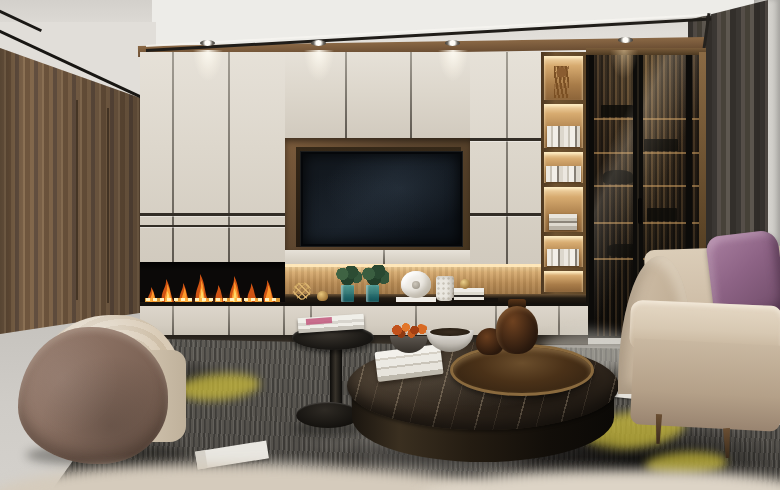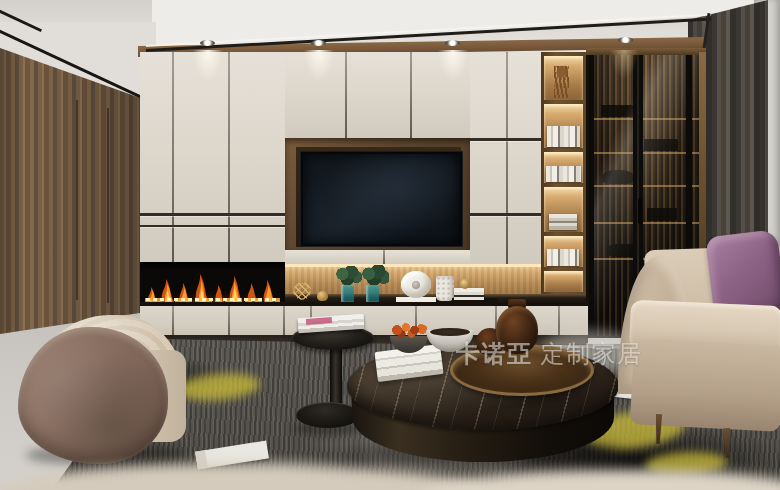--- a/index.html
+++ b/index.html
@@ -408,17 +408,14 @@
               background:linear-gradient(180deg,#6b4f33,#3a2a1a);"></div>
   <div class="abs" style="left:722px;top:428px;width:10px;height:30px;transform:rotate(-2deg);
               clip-path:polygon(15% 0,85% 0,68% 100%,32% 100%);
               background:linear-gradient(180deg,#6b4f33,#3a2a1a);"></div>
 
   <div class="abs" style="left:-14px;top:464px;width:500px;height:40px;background:#d5cbbc;filter:blur(6px);
               border-radius:45% 55% 0 0/90% 70% 0 0;"></div>
   <div class="abs" style="left:420px;top:470px;width:380px;height:34px;background:#ddd4c6;filter:blur(6px);
               border-radius:50% 40% 0 0/80% 60% 0 0;"></div>
 
-  <div class="wm">
-    <span>卡诺亞</span><span class="sfx">定制家居</span>
-  </div>
 
 </div>
 
 </body></html>

